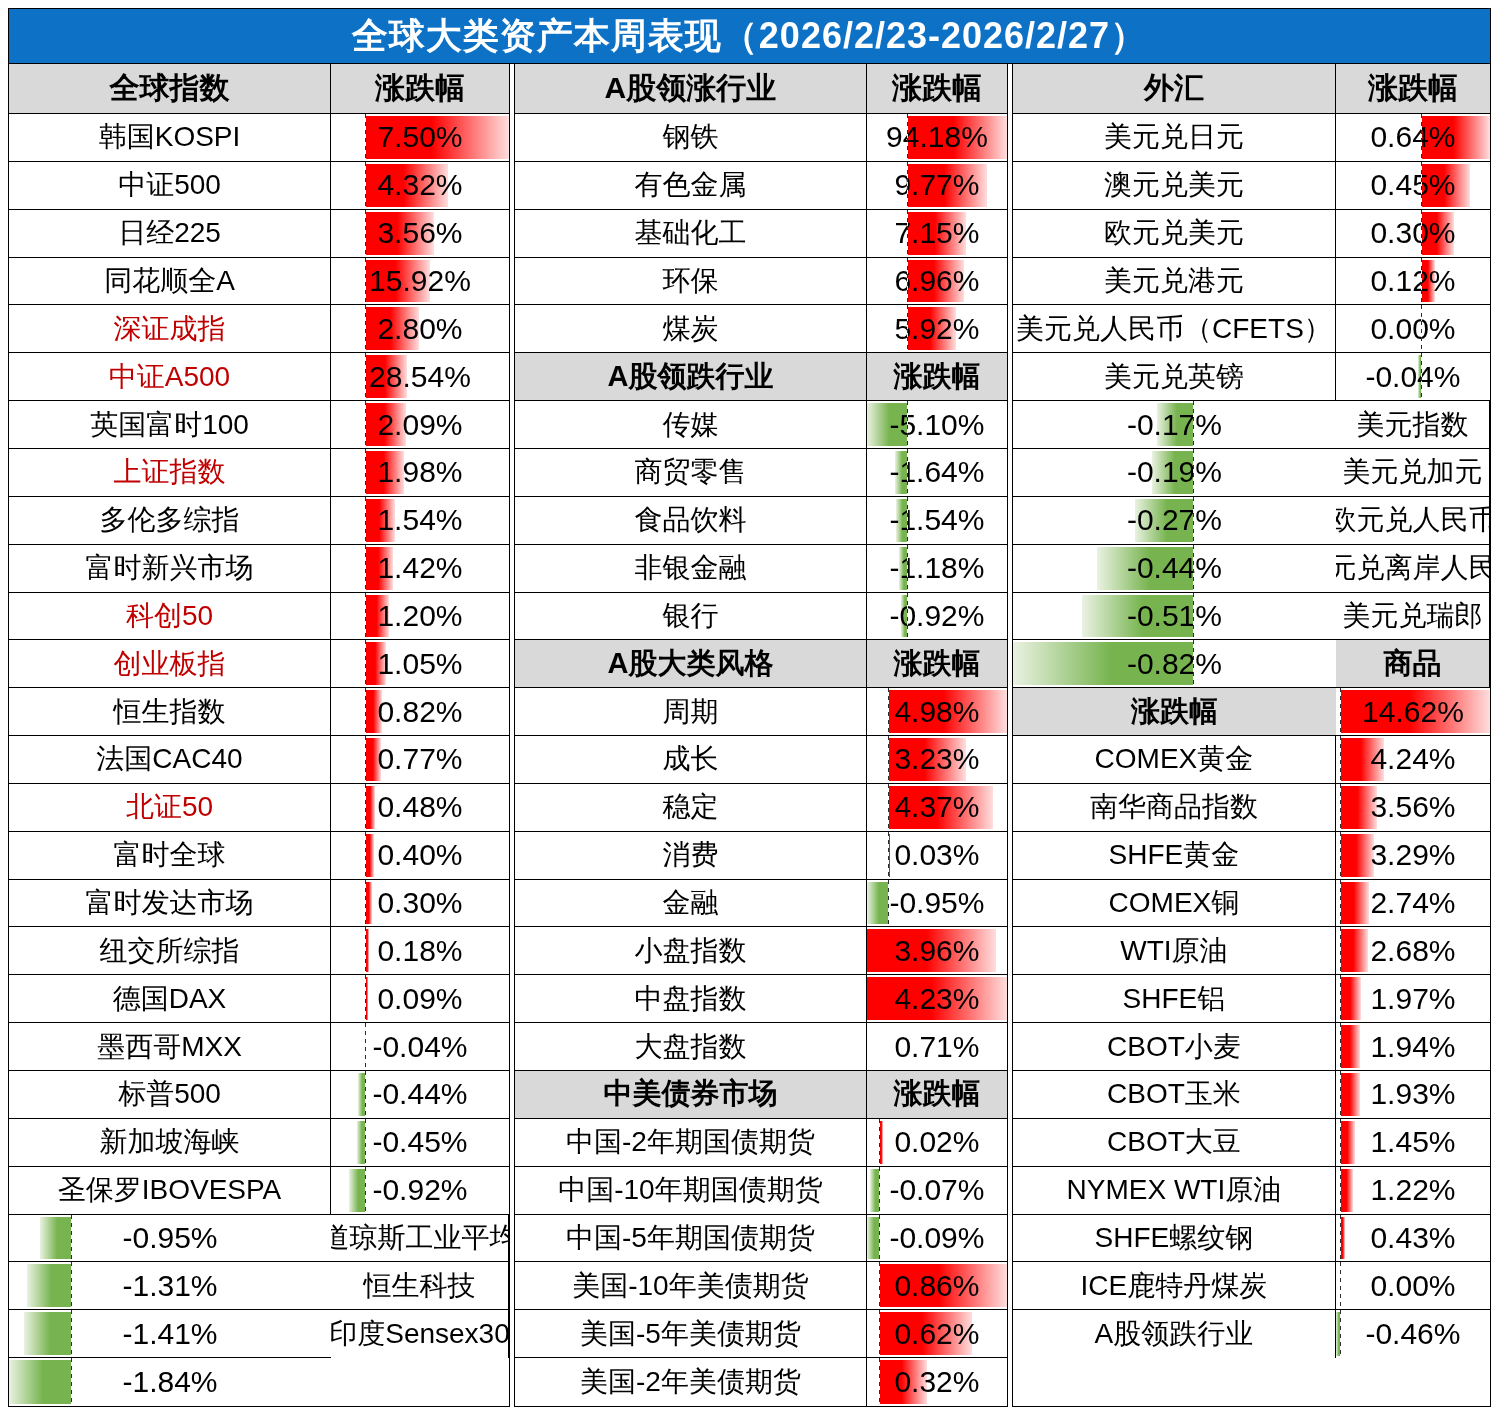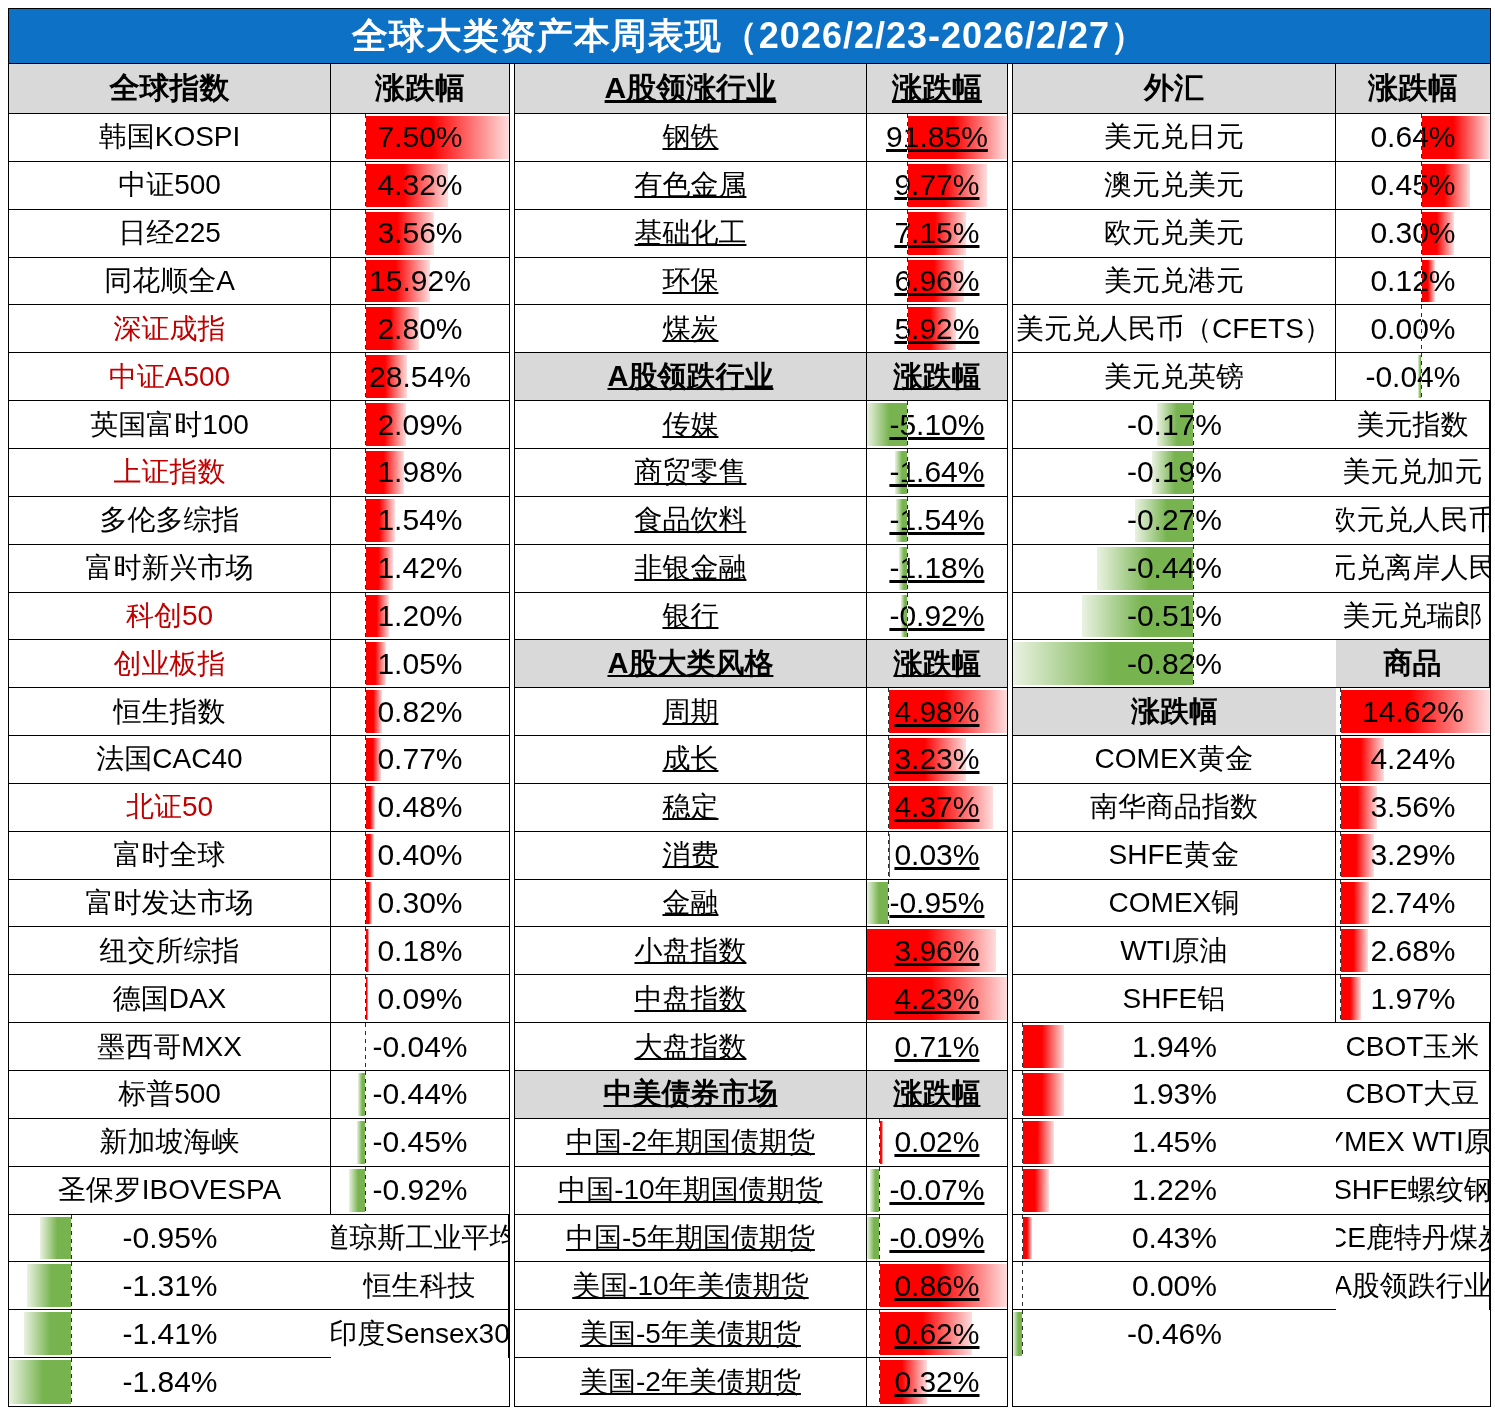--- a/index.html
+++ b/index.html
@@ -257,30 +257,30 @@
         </div>
         <div class="cell name-cell">
           <div class="">印度Sensex30</div>
         </div>
         <div class="cell pct-cell">
           <div class="bar neg" style="left: 0%; width: 19.7002%;"></div>
           <div class="axis" style="left: calc(19.7002% - 1px);"></div>
           <div class="val">-1.84%</div>
         </div>
       </div>
-      <div class="group" style="width: 496px; grid-template-columns: 352px 1fr; text-decoration: underline;">
+      <div class="group" style="width: 496px; grid-template-columns: 352px 1fr;">
         <div class="cell name-cell head">A股领涨行业</div>
         <div class="cell pct-cell head">涨跌幅</div>
         <div class="cell name-cell">
           <div class="">钢铁</div>
         </div>
         <div class="cell pct-cell">
           <div class="bar pos" style="left: 29.361%; width: 70.639%;"></div>
           <div class="axis" style="left: calc(29.361% - 1px);"></div>
-          <div class="val">91.85%</div>
+          <div class="val">94.18%</div>
         </div>
         <div class="cell name-cell">
           <div class="">有色金属</div>
         </div>
         <div class="cell pct-cell">
           <div class="bar pos" style="left: 29.361%; width: 56.2464%;"></div>
           <div class="axis" style="left: calc(29.361% - 1px);"></div>
           <div class="val">9.77%</div>
         </div>
         <div class="cell name-cell">
@@ -604,20 +604,23 @@
           <div class="axis" style="left: calc(3.0504% - 1px);"></div>
           <div class="val">2.68%</div>
         </div>
         <div class="cell name-cell">
           <div class="">SHFE铝</div>
         </div>
         <div class="cell pct-cell">
           <div class="bar pos" style="left: 3.0504%; width: 13.0637%;"></div>
           <div class="axis" style="left: calc(3.0504% - 1px);"></div>
           <div class="val">1.97%</div>
+        </div>
+        <div class="cell name-cell">
+          <div class="">CBOT小麦</div>
         </div>
         <div class="cell pct-cell">
           <div class="bar pos" style="left: 3.0504%; width: 12.8647%;"></div>
           <div class="axis" style="left: calc(3.0504% - 1px);"></div>
           <div class="val">1.94%</div>
         </div>
         <div class="cell name-cell">
           <div class="">CBOT玉米</div>
         </div>
         <div class="cell pct-cell">

